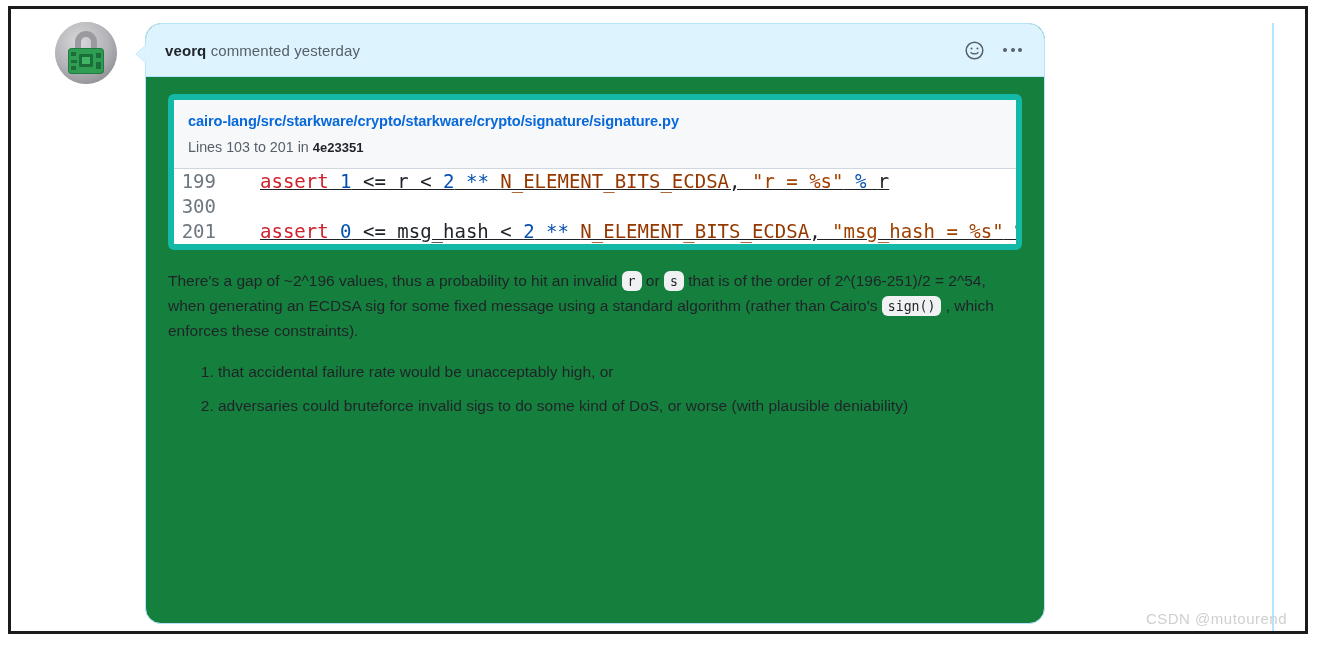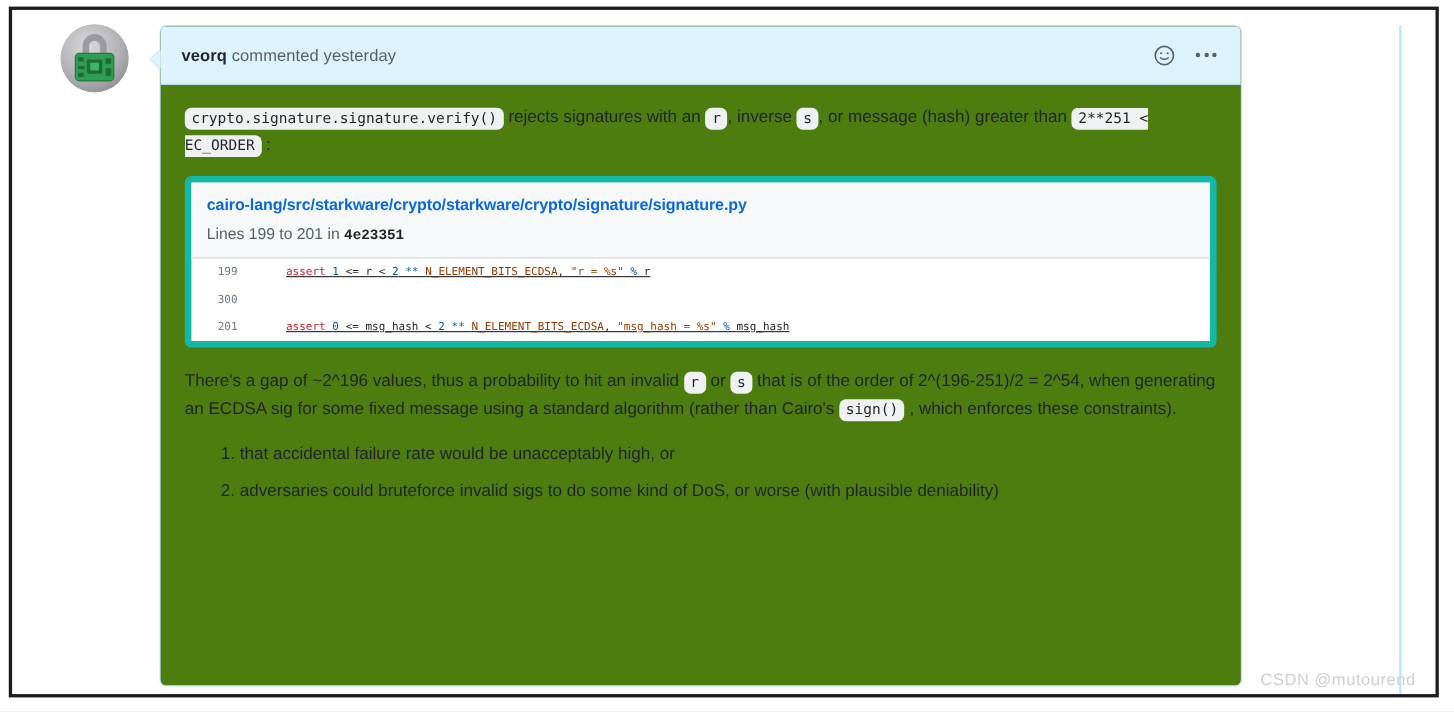--- a/index.html
+++ b/index.html
@@ -39,26 +39,26 @@
     overflow: hidden;
     background: #b9b9bb;
   }
   #avatar .lock-svg { display: block; }
 
   
   #comment-box {
     position: absolute;
     left: 134px;
     top: 14px;
-    width: 984px;
+    width: 900px;
     height: 601px;
     border: 1px solid #b6e3ff;
-    border-radius: 6px;
+    border-radius: 16px;
     box-sizing: border-box;
-    background: #4d7c0f;
+    background: #15803d;
     overflow: hidden;
   }
 
   
   #bubble-arrow {
     position: absolute;
     left: 125px;
     top: 36px;
     width: 10px;
     height: 18px;
@@ -152,29 +152,29 @@
     letter-spacing: -0.1px;
     cursor: pointer;
   }
   #snippet-lines {
     display: block;
     color: #57606a;
     font-size: 14.3px;
     margin-top: 2px;
   }
   #snippet-lines .sha {
-    font-family: Liberation Mono, monospace;
+    font-family: Liberation Sans, sans-serif;
     font-size: 13px;
     color: #1f2328;
     font-weight: bold;
   }
   .code-row {
     display: flex;
     font-family: "DejaVu Sans Mono", "Liberation Mono", monospace;
-    font-size: 10px;
+    font-size: 19px;
     line-height: 25px;
     white-space: pre;
   }
   .code-row .ln {
     width: 60px;
     min-width: 60px;
     text-align: right;
     padding-right: 18px;
     box-sizing: border-box;
     color: #6e7781;
@@ -267,26 +267,25 @@
         <span class="kebab">
           <i></i>
             <i></i>
             <i></i>
         </span>
       </div>
     </div>
 
     <div id="comment-body">
 
-      <p><code class="inline">crypto.signature.signature.verify()</code><span> rejects signatures with an </span><code class="inline">r</code><span>, inverse </span><code class="inline">s</code><span>, or message (hash) greater than </span><code class="inline" style="white-space:normal">2**251 &lt; EC_ORDER</code><span> :</span></p>
 
       <div id="snippet">
         <div id="snippet-header">
           <a id="snippet-path" href="#">cairo-lang/src/starkware/crypto/starkware/crypto/signature/signature.py</a>
-          <span id="snippet-lines"><span>Lines 199 to 201 in </span><span class="sha">4e23351</span></span>
+          <span id="snippet-lines"><span>Lines 103 to 201 in </span><span class="sha">4e23351</span></span>
         </div>
         <div id="snippet-rows">
             <div class="code-row"><span class="ln">199</span><span class="src"><span class="tok-kw">assert </span><span class="tok-num">1</span><span> &lt;= r &lt; </span><span class="tok-num">2</span><span class="tok-op"> ** </span><span class="tok-name">N_ELEMENT_BITS_ECDSA</span><span>, </span><span class="tok-str">"r = %s"</span><span class="tok-op"> % </span><span>r</span></span></div>
             <div class="code-row"><span class="ln">300</span></div>
             <div class="code-row"><span class="ln">201</span><span class="src"><span class="tok-kw">assert </span><span class="tok-num">0</span><span> &lt;= msg_hash &lt; </span><span class="tok-num">2</span><span class="tok-op"> ** </span><span class="tok-name">N_ELEMENT_BITS_ECDSA</span><span>, </span><span class="tok-str">"msg_hash = %s"</span><span class="tok-op"> % </span><span>msg_hash</span></span></div>
           </div>
       </div>
 
       <p><span>There's a gap of ~2^196 values, thus a probability to hit an invalid </span><code class="inline">r</code><span> or </span><code class="inline">s</code><span> that is of the order of 2^(196-251)/2 = 2^54, when generating an ECDSA sig for some fixed message using a standard algorithm (rather than Cairo's </span><code class="inline">sign()</code><span> , which enforces these constraints).</span></p>
 

